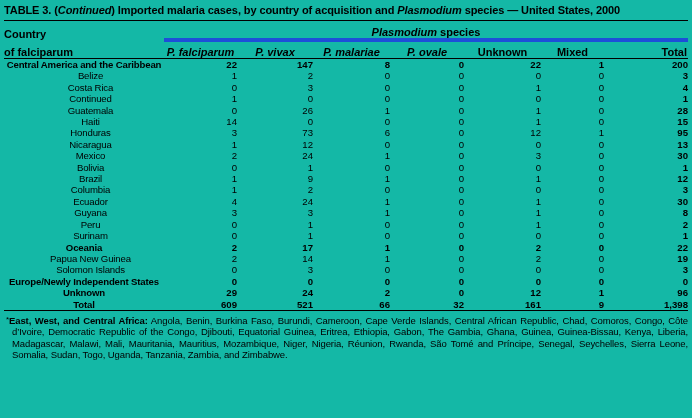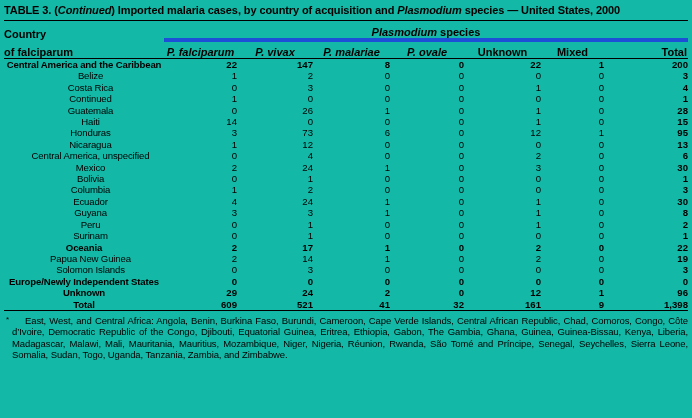--- a/index.html
+++ b/index.html
@@ -62,21 +62,21 @@
   td.total-col { font-weight:bold; }
   .footnote {
     margin:3px 0 0 0;
     font-size:9.5px;
     line-height:11.4px;
     text-align:justify;
     padding-left:8px;
     text-indent:-6px;
     letter-spacing:-0.1px;
   }
-  .footnote b { font-weight:normal;margin-left:16px; }
+  .footnote b { font-weight:bold; }
   .fn-marker { font-size:8px; vertical-align:2px; }
 </style>
 </head>
 <body>
 
 <div class="page">
 
   <p class="title"><span>TABLE 3. (</span><i>Continued</i><span>) Imported malaria cases, by country of acquisition and </span><i>Plasmodium</i><span> species — United States, 2000</span></p>
 
   <table class="malaria">
@@ -181,48 +181,48 @@
           <td class="label indent">Nicaragua</td>
           <td class="num">1</td>
           <td class="num">12</td>
           <td class="num">0</td>
           <td class="num">0</td>
           <td class="num">0</td>
           <td class="num">0</td>
           <td class="num total-col">13</td>
         </tr>
         <tr>
-          <td class="label indent">Central America, unspecified</td>
-          <td class="num">0</td>
-          <td class="num">4</td>
-          <td class="num">0</td>
-          <td class="num">0</td>
-          <td class="num">2</td>
-          <td class="num">0</td>
-          <td class="num total-col">6</td>
-        </tr>
-        <tr>
           <td class="label indent">Mexico</td>
           <td class="num">2</td>
           <td class="num">24</td>
           <td class="num">1</td>
           <td class="num">0</td>
           <td class="num">3</td>
           <td class="num">0</td>
           <td class="num total-col">30</td>
         </tr>
         <tr>
           <td class="label indent">Bolivia</td>
           <td class="num">0</td>
           <td class="num">1</td>
           <td class="num">0</td>
           <td class="num">0</td>
           <td class="num">0</td>
           <td class="num">0</td>
           <td class="num total-col">1</td>
+        </tr>
+        <tr>
+          <td class="label indent">Brazil</td>
+          <td class="num">1</td>
+          <td class="num">9</td>
+          <td class="num">1</td>
+          <td class="num">0</td>
+          <td class="num">1</td>
+          <td class="num">0</td>
+          <td class="num total-col">12</td>
         </tr>
         <tr>
           <td class="label indent">Columbia</td>
           <td class="num">1</td>
           <td class="num">2</td>
           <td class="num">0</td>
           <td class="num">0</td>
           <td class="num">0</td>
           <td class="num">0</td>
           <td class="num total-col">3</td>
@@ -314,21 +314,21 @@
           <td class="num">2</td>
           <td class="num">0</td>
           <td class="num">12</td>
           <td class="num">1</td>
           <td class="num total-col">96</td>
         </tr>
         <tr class="bold">
           <td class="label">Total</td>
           <td class="num">609</td>
           <td class="num">521</td>
-          <td class="num">41</td>
+          <td class="num">66</td>
           <td class="num">32</td>
           <td class="num">161</td>
           <td class="num">9</td>
           <td class="num total-col">1,398</td>
         </tr>
       </tbody>
   </table>
 
   <p class="footnote"><span class="fn-marker">*</span><b>East, West, and Central Africa:</b><span> Angola, Benin, Burkina Faso, Burundi, Cameroon, Cape Verde Islands, Central African Republic, Chad, Comoros, Congo, Côte d’Ivoire, Democratic Republic of the Congo, Djibouti, Equatorial Guinea, Eritrea, Ethiopia, Gabon, The Gambia, Ghana, Guinea, Guinea-Bissau, Kenya, Liberia, Madagascar, Malawi, Mali, Mauritania, Mauritius, Mozambique, Niger, Nigeria, Réunion, Rwanda, São Tomé and Príncipe, Senegal, Seychelles, Sierra Leone, Somalia, Sudan, Togo, Uganda, Tanzania, Zambia, and Zimbabwe.</span></p>
 

